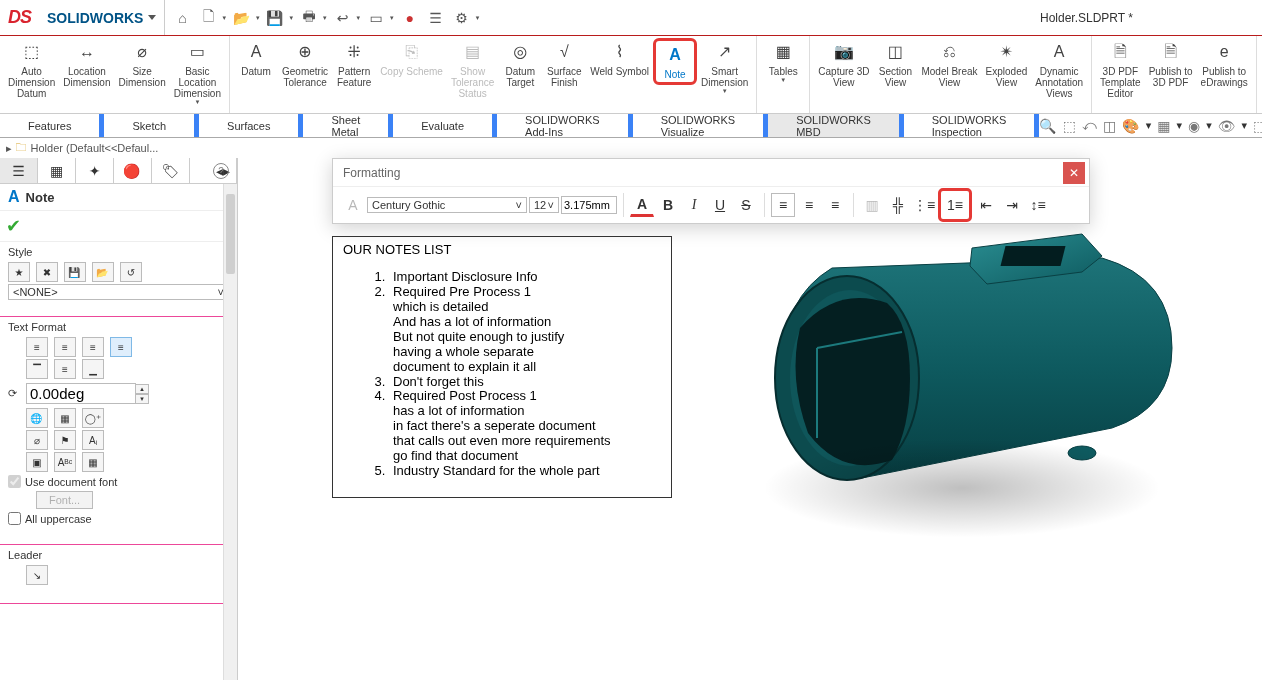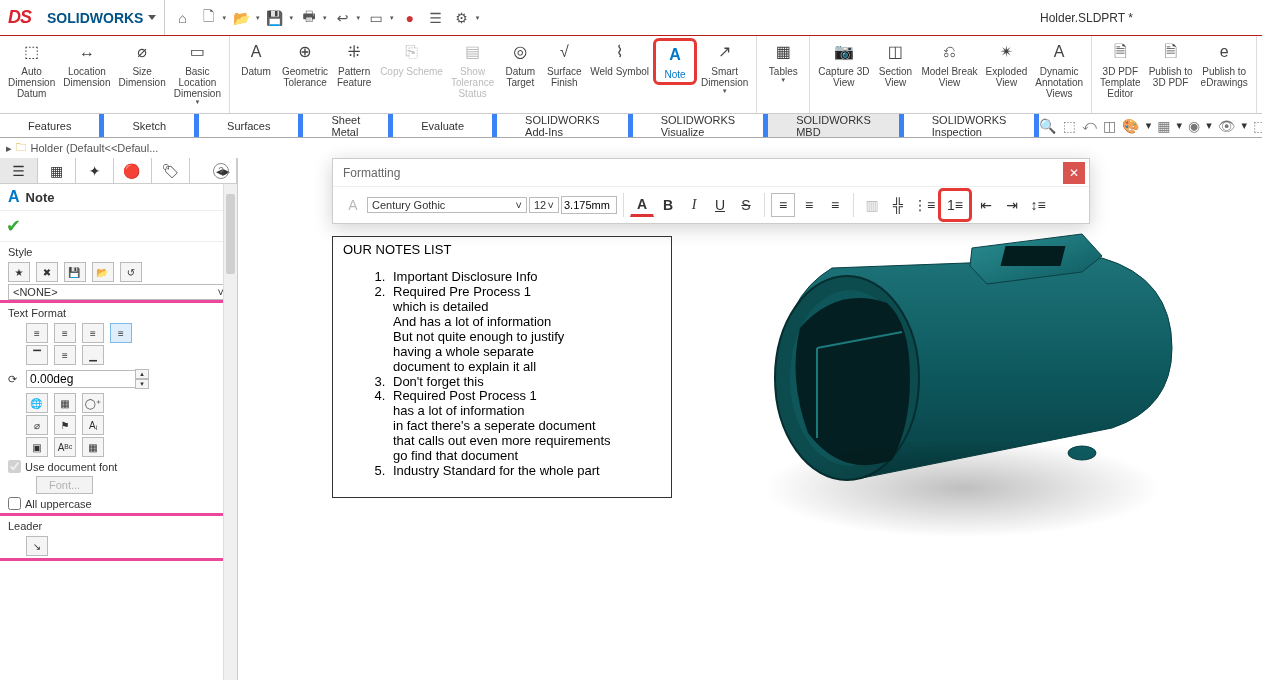--- a/index.html
+++ b/index.html
@@ -28,29 +28,29 @@
 .main{display:flex;height:calc(680px - 36px - 78px - 24px - 20px)}
 .leftcol{width:238px;border-right:1px solid #ccc;display:flex;flex-direction:column;position:relative}
 .lp-tabs{height:26px;display:flex;border-bottom:1px solid #ccc}
 .lp-tab{flex:0 0 38px;display:flex;align-items:center;justify-content:center;border-right:1px solid #ccc;font-size:14px}
 .lp-tab.sel{background:#e8e8e8}
 .note-hdr{display:flex;align-items:center;padding:4px 8px;border-bottom:1px solid #eee}
 .note-hdr .nA{color:#0077c8;font-weight:bold;font-size:16px;margin-right:6px}
 .ok-row{padding:4px 6px;border-bottom:1px solid #eee}
 .check{color:#3a3;font-size:18px}
 .panel-scroll{overflow:hidden;flex:1}
-.section{border-bottom:3px solid #ec4899;padding:4px 8px 0}
+.section{border-bottom:1px solid #ec4899;padding:4px 8px 16px}
 .sec-hdr{display:flex;align-items:center;justify-content:space-between;font-size:11px;color:#333;margin-bottom:4px}
 .chev{color:#777}
 .row-icons{display:flex;gap:6px;margin:2px 0}
 .smallbtn{width:22px;height:20px;border:1px solid #bbb;background:#f5f5f5;display:flex;align-items:center;justify-content:center;font-size:10px}
 .smallbtn.sel{background:#dfeefc;border-color:#7fb9e6}
 .dropdown{border:1px solid #bbb;padding:1px 4px;font-size:11px;display:flex;align-items:center;justify-content:space-between;background:#fff}
 .spin{display:flex;align-items:center}
-.spin input{width:110px;border:1px solid #bbb;padding:1px 3px;font-size:12px}
+.spin input{width:110px;border:1px solid #bbb;padding:1px 3px;font-size:15px}
 .spinbtns{display:flex;flex-direction:column;margin-left:-1px}
 .spinbtns div{width:14px;height:10px;border:1px solid #bbb;font-size:7px;display:flex;align-items:center;justify-content:center;background:#f5f5f5}
 .chk{display:flex;align-items:center;gap:4px;margin:3px 0;font-size:11px}
 .chk input{margin:0}
 .btn{border:1px solid #bbb;background:#f3f3f3;padding:2px 12px;font-size:11px}
 .vscroll{position:absolute;right:0;top:26px;bottom:0;width:14px;background:#f0f0f0;border-left:1px solid #ddd}
 .vscroll .thumb{position:absolute;left:2px;right:2px;top:10px;height:80px;background:#cfcfcf;border-radius:2px}
 .canvas{flex:1;position:relative;background:#fff}
 
 

